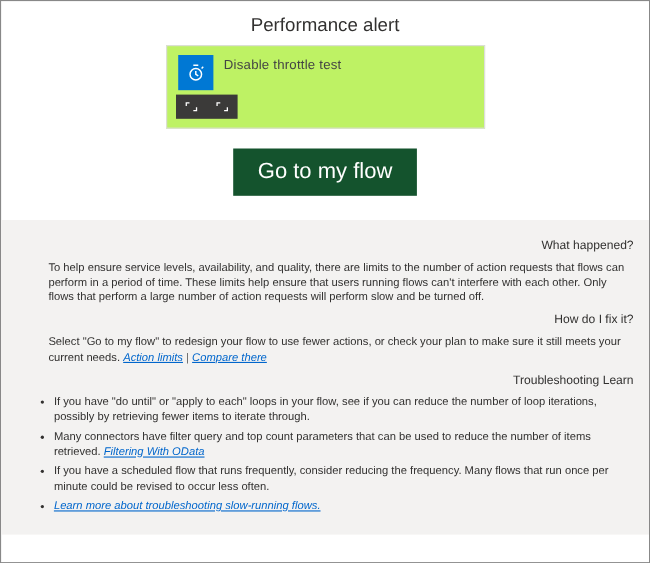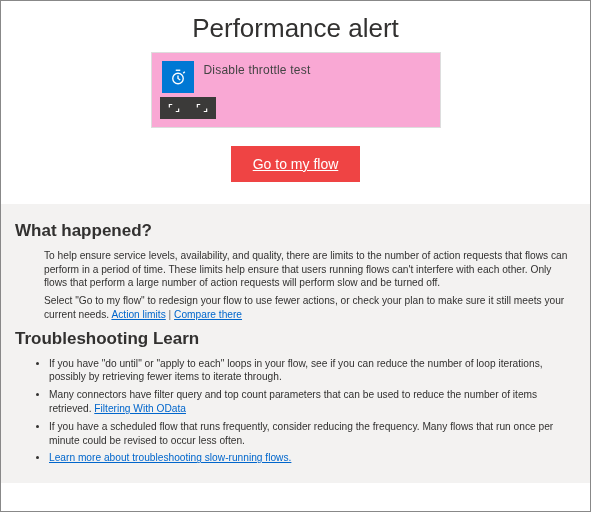--- a/index.html
+++ b/index.html
@@ -10,35 +10,35 @@
       border: 1px solid #888;
       background: #fff;
       color: #323130;
       overflow: hidden;
     }
     .top {
       padding: 12px 18px 8px 18px;
       text-align: center;
     }
     h1 {
-      font-size: 26px;
+      font-size: 17px;
       font-weight: 400;
       margin-bottom: 8px;
     }
     .subtitle {
       font-size: 13.5px;
       line-height: 1.35;
       margin-bottom: 14px;
     }
     .flow-card {
       width: 290px;
       height: 76px;
       border: 1px solid #ddd;
       margin: 0 auto 18px auto;
-      background: #f9a8d4;
+      background: #bef264;
       text-align: left;
       position: relative;
     }
     .flow-card-inner {
       display: flex;
       align-items: flex-start;
       padding: 8px 10px;
     }
     .flow-icon-tile {
       width: 32px;
@@ -72,42 +72,41 @@
       align-items: center;
       justify-content: center;
     }
     .flow-tool svg { stroke: #fff; }
     .cta-row {
       text-align: center;
       margin-bottom: 14px;
     }
     .cta {
       display: inline-block;
-      background: #ef4444;
+      background: #14532d;
       color: #fff;
-      font-size: 14px;
+      font-size: 20px;
       padding: 10px 22px;
       border: none;
       cursor: pointer;
-      text-decoration: underline;
     }
     .info {
       background: #f3f2f1;
       padding: 10px 14px 14px 14px;
       font-size: 10.2px;
       line-height: 1.35;
     }
     .info h2 {
-      text-align: left;
-      font-size: 17px;
-      font-weight: 700;
+      text-align: right;
+      font-size: 11px;
+      font-weight: 400;
       margin: 6px 0 6px 0;
     }
     .info p { margin-bottom: 4px; margin-left: 29px; }
-    .info a { color: #0066cc; text-decoration: underline; }
+    .info a { color: #0066cc; text-decoration: underline; font-style: italic; }
     .tips {
       list-style: disc;
       padding-left: 34px;
       margin-top: 4px;
     }
     .tips li { margin-bottom: 4px; }
     .sep { color: #666; }
   </style>
 </head>
 <body>
@@ -145,20 +144,21 @@
 
   <div class="cta-row">
     <button class="cta">Go to my flow</button>
   </div>
 </div>
 
 <div class="info">
   <h2>What happened?</h2>
   <p>To help ensure service levels, availability, and quality, there are limits to the number of action requests that flows can perform in a period of time. These limits help ensure that users running flows can't interfere with each other. Only flows that perform a large number of action requests will perform slow and be turned off.</p>
 
+  <h2>How do I fix it?</h2>
   <p>
     <span>Select "Go to my flow" to redesign your flow to use fewer actions, or check your plan to make sure it still meets your current needs. </span><a href="#">Action limits</a><span class="sep"> | </span><a href="#">Compare there</a>
   </p>
 
   <h2>Troubleshooting Learn</h2>
   <ul class="tips">
     <li><span>If you have "do until" or "apply to each" loops in your flow, see if you can reduce the number of loop iterations, possibly by retrieving fewer items to iterate through.</span></li>
     <li><span>Many connectors have filter query and top count parameters that can be used to reduce the number of items retrieved. </span><a href="#">Filtering With OData</a></li>
     <li><span>If you have a scheduled flow that runs frequently, consider reducing the frequency. Many flows that run once per minute could be revised to occur less often.</span></li>
     <li><a href="#">Learn more about troubleshooting slow-running flows.</a></li>

